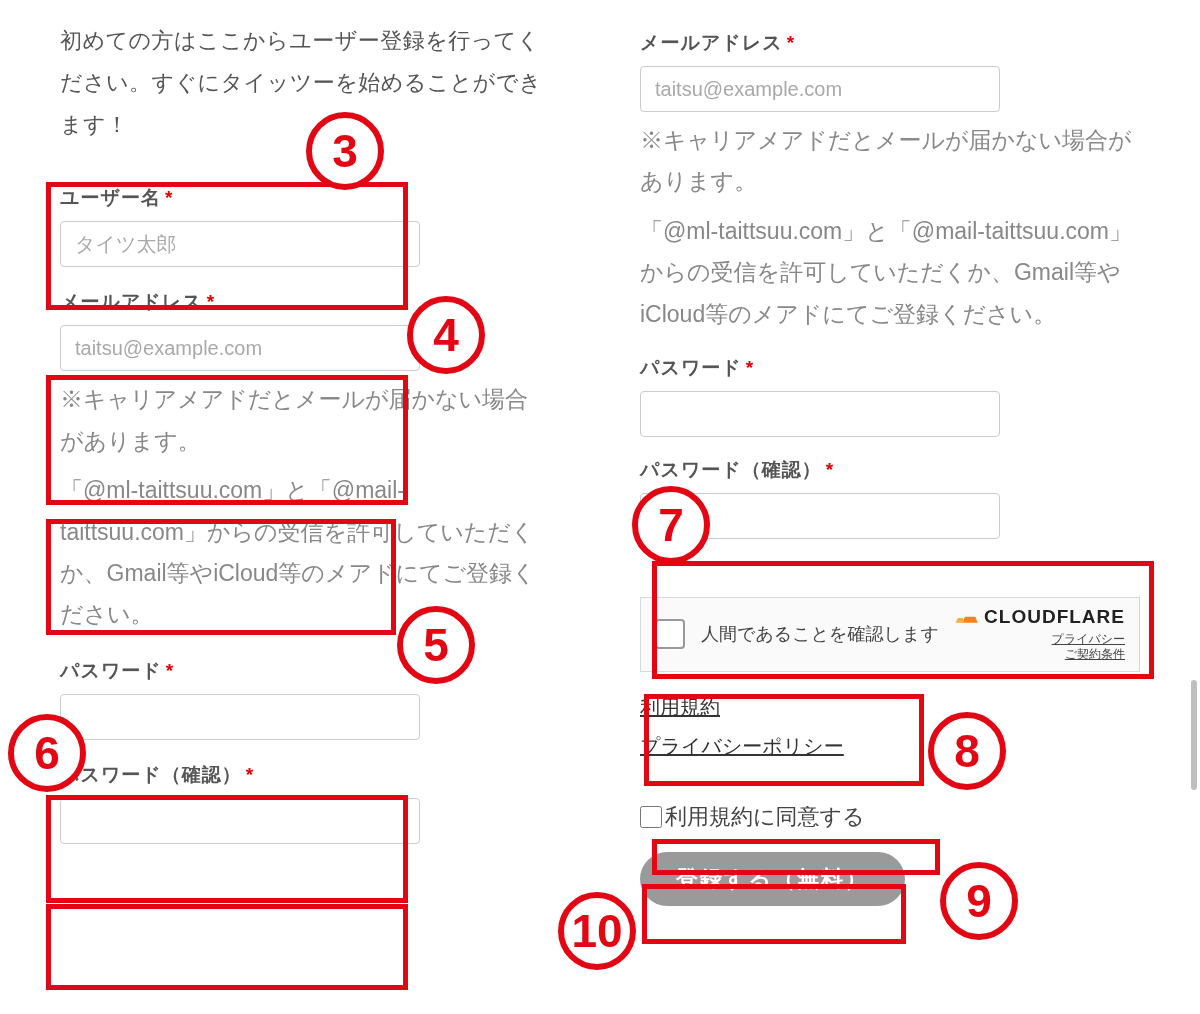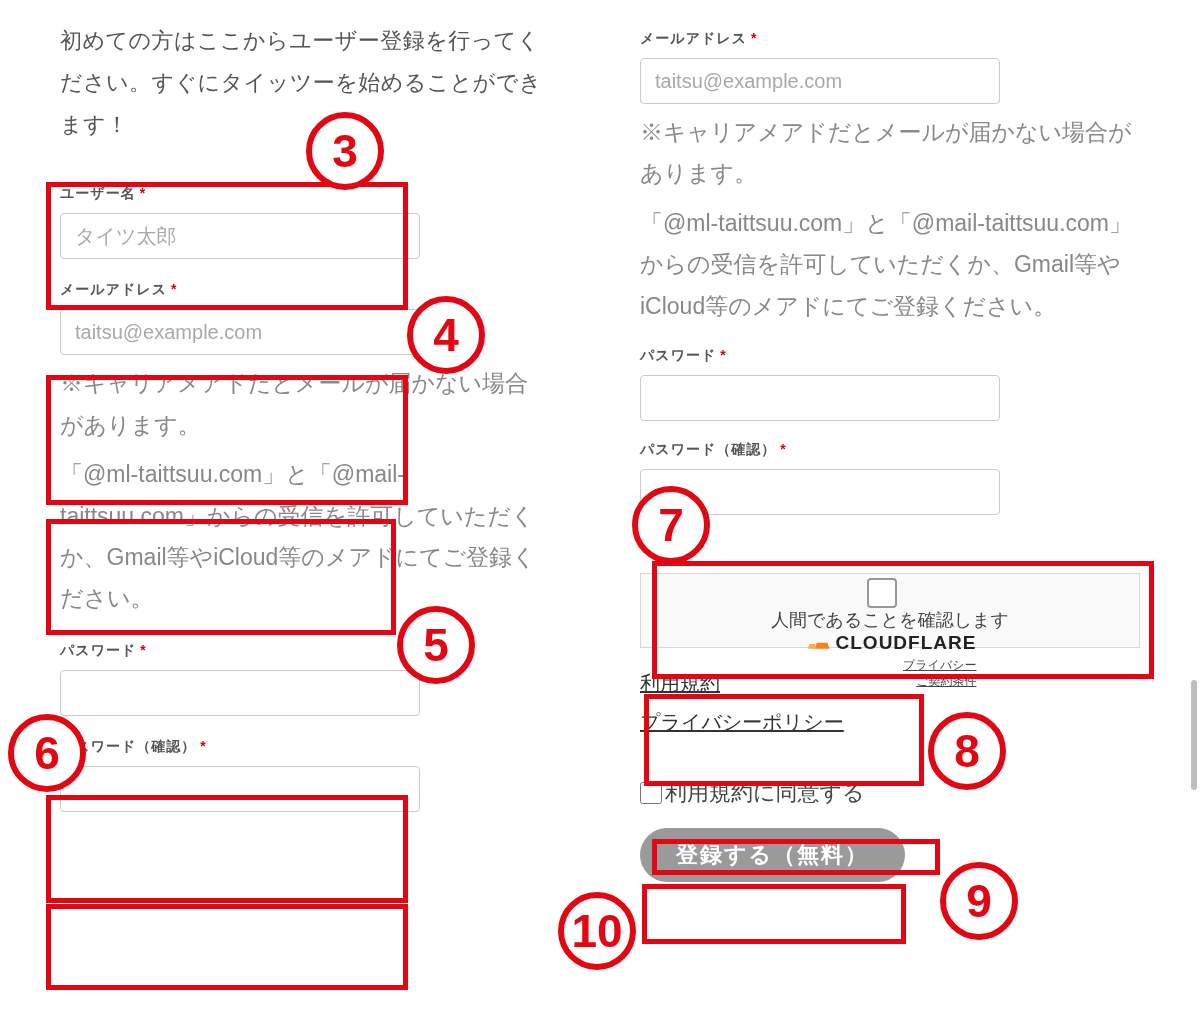--- a/index.html
+++ b/index.html
@@ -10,21 +10,21 @@
       position: relative;
       width: 1200px;
       height: 1014px;
       overflow: hidden;
     }
     .page { display: flex; gap: 90px; padding: 20px 50px 0 60px; }
     .col { width: 490px; }
     .col-right { width: 500px; padding-top: 10px; }
     .intro { font-size: 22px; line-height: 1.9; letter-spacing: 0.5px; margin-bottom: 40px; color: #555; }
     .field-block { margin-bottom: 22px; }
-    .field-label { font-size: 14px; font-weight: 600; color: #555; margin-bottom: 10px; letter-spacing: 1px; }
+    .field-label { font-size: 19px; font-weight: 600; color: #555; margin-bottom: 10px; letter-spacing: 1px; }
     .req { color: #e00000; margin-left: 4px; }
     .at-prefix { font-size: 22px; color: #666; margin-right: 6px; display: inline-block; vertical-align: middle; }
     input[type="text"], input[type="email"], input[type="password"] {
       height: 46px;
       border: 1px solid #ccc;
       border-radius: 4px;
       padding: 0 14px;
       font-size: 20px;
       color: #333;
       background: #fff;
@@ -39,21 +39,20 @@
     .cf-box {
       border: 1px solid #d8d8d8;
       background: #fafafa;
       height: 75px;
       display: flex;
       align-items: center;
       padding: 4px 14px;
       margin-top: 58px;
       margin-bottom: 22px;
       position: relative;
-      flex-direction: column;
     }
     .cf-check { width: 30px; height: 30px; border: 2px solid #999; border-radius: 4px; margin-right: 16px; flex-shrink: 0; background:#fff;}
     .cf-text { font-size: 18px; color: #444; flex: 1; }
     .cf-right { text-align: right; font-size: 11px; }
     .cf-logo { display: flex; align-items: center; gap: 4px; font-weight: 700; letter-spacing: 1px; font-size: 19px; color: #222; margin-bottom: 4px; justify-content: flex-end;}
     .cf-cloud { width: 28px; height: 16px; position: relative; }
     .cf-cloud svg { width: 100%; height: 100%; }
     .cf-links { font-size: 12px; color: #444; }
     .cf-links span { text-decoration: underline; display: block; line-height: 1.3;}
     .links-box { margin-top: 12px; }

